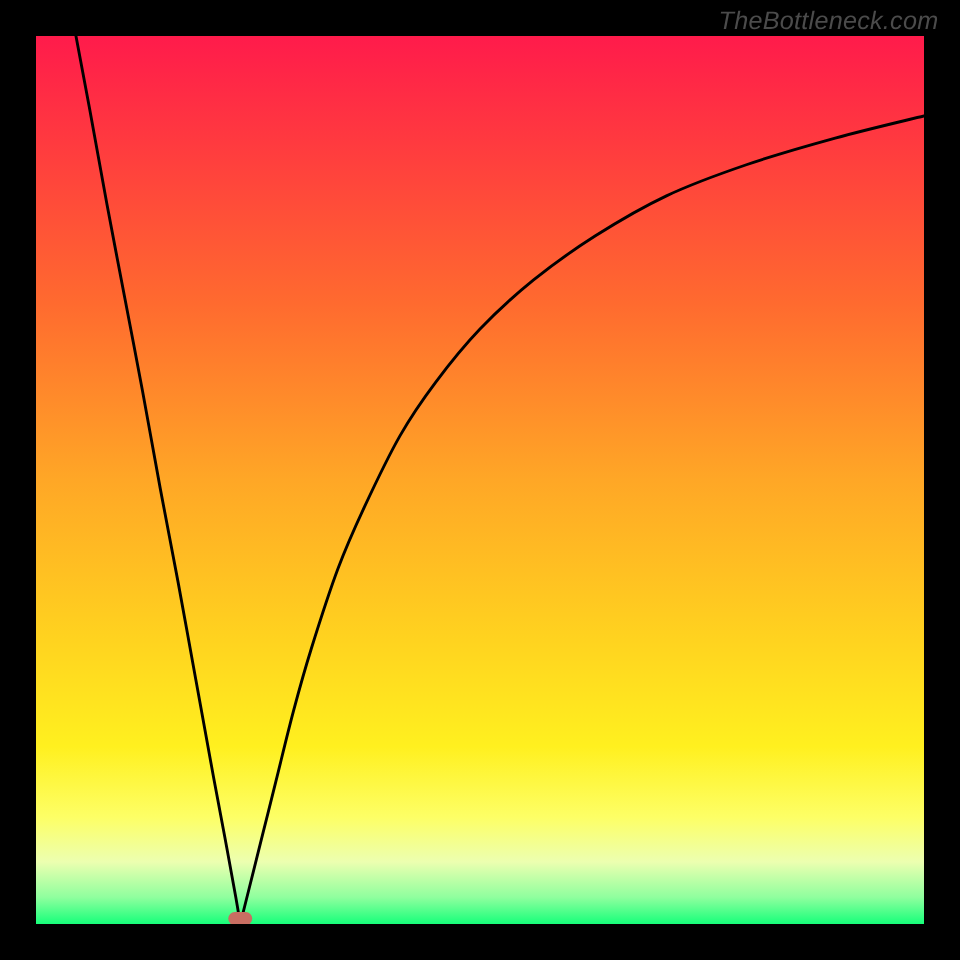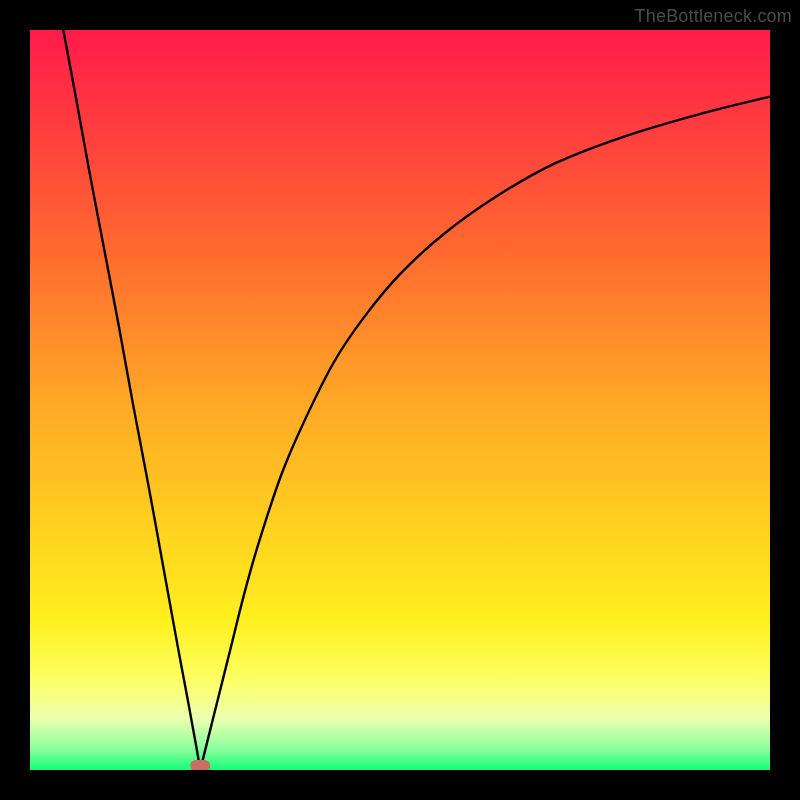--- a/index.html
+++ b/index.html
@@ -21,26 +21,27 @@
     position: absolute;
     left: 30px;
     top: 30px;
     width: 740px;
     height: 740px;
     overflow: hidden;
   }
   .watermark {
     position: absolute;
     top: 6px;
-    right: 8px;
+    right: 18px;
     color: #4b4b4b;
-    font-size: 18px;
+    font-size: 21px;
     font-weight: 500;
     letter-spacing: 0.2px;
     z-index: 5;
+    font-style: italic;
   }
   svg { display: block; }
 </style>
 </head>
 <body>
 
 <div class="frame">
 
   <div class="watermark">TheBottleneck.com</div>
 

